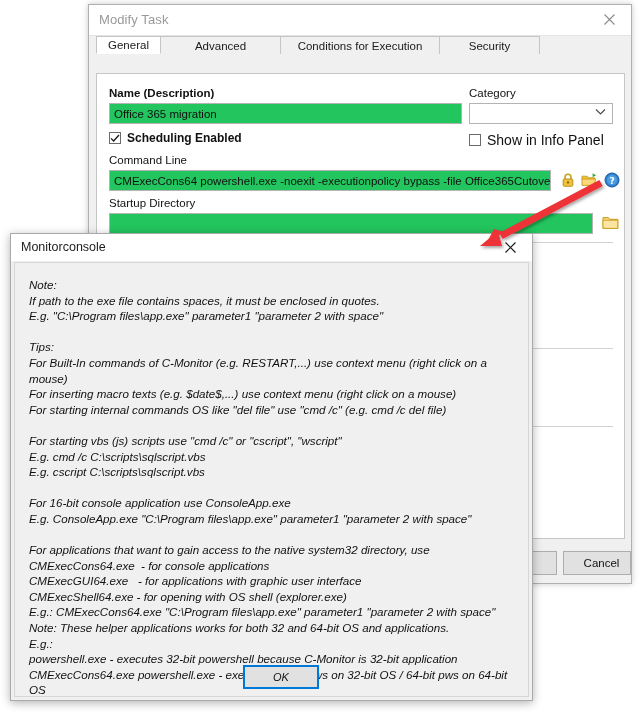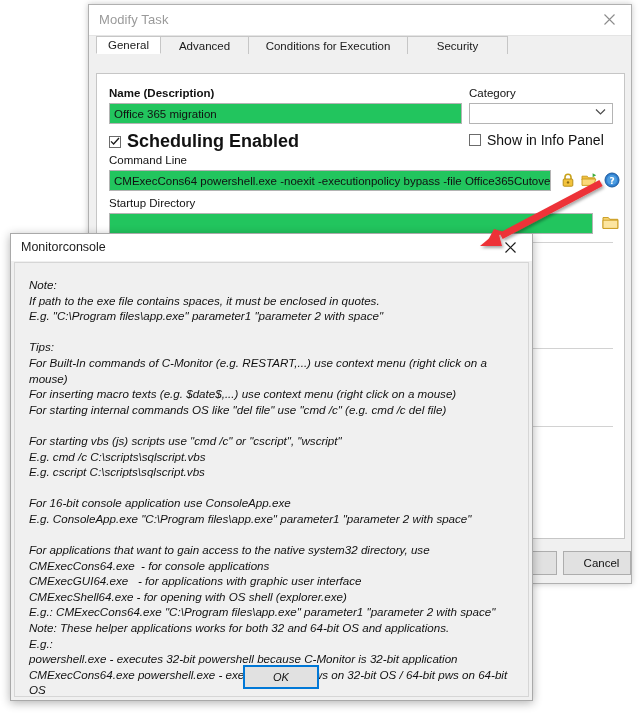--- a/index.html
+++ b/index.html
@@ -69,21 +69,21 @@
     position: absolute; right: 6px; top: 3px; font-size: 10px; color: #4c4c4c;
   }
   .cbrow { position: absolute; display: flex; align-items: center; gap: 6px; }
   .cbox {
     width: 12px; height: 12px; box-sizing: border-box;
     border: 1px solid #6b6b6b; background: #fff;
     display: flex; align-items: center; justify-content: center;
     font-size: 10px; color: #111; line-height: 1;
   }
   .cbtext { font-size: 14px; color: #111; }
-  .cbtext.bold { font-weight: bold; font-size: 18px; }
+  .cbtext.bold { font-weight: bold; font-size: 12px; }
 
   .divider { position: absolute; left: 12px; width: 504px; height: 1px; background: #d2d2d2; }
 
   .btn {
     position: absolute; box-sizing: border-box;
     background: #e1e1e1; border: 1px solid #adadad;
     font-size: 11.5px; color: #111;
     display: flex; align-items: center; justify-content: center;
   }
 
@@ -138,21 +138,21 @@
           <path d="M0.5 0.5 L10.5 10.5 M10.5 0.5 L0.5 10.5" stroke="#8c8c8c" stroke-width="1.1" fill="none"></path>
         </svg>
       </div>
     </div>
 
     <div class="tabstrip">
       <div class="tabrow row2">
         <div class="tab active" style="width:65px">
           <span>General</span>
         </div>
-        <div class="tab" style="width:89px">
+        <div class="tab" style="width:121px">
           <span>Advanced</span>
         </div>
         <div class="tab" style="width:160px">
           <span>Conditions for Execution</span>
         </div>
         <div class="tab" style="width:101px">
           <span>Security</span>
         </div>
       </div>
     </div>

